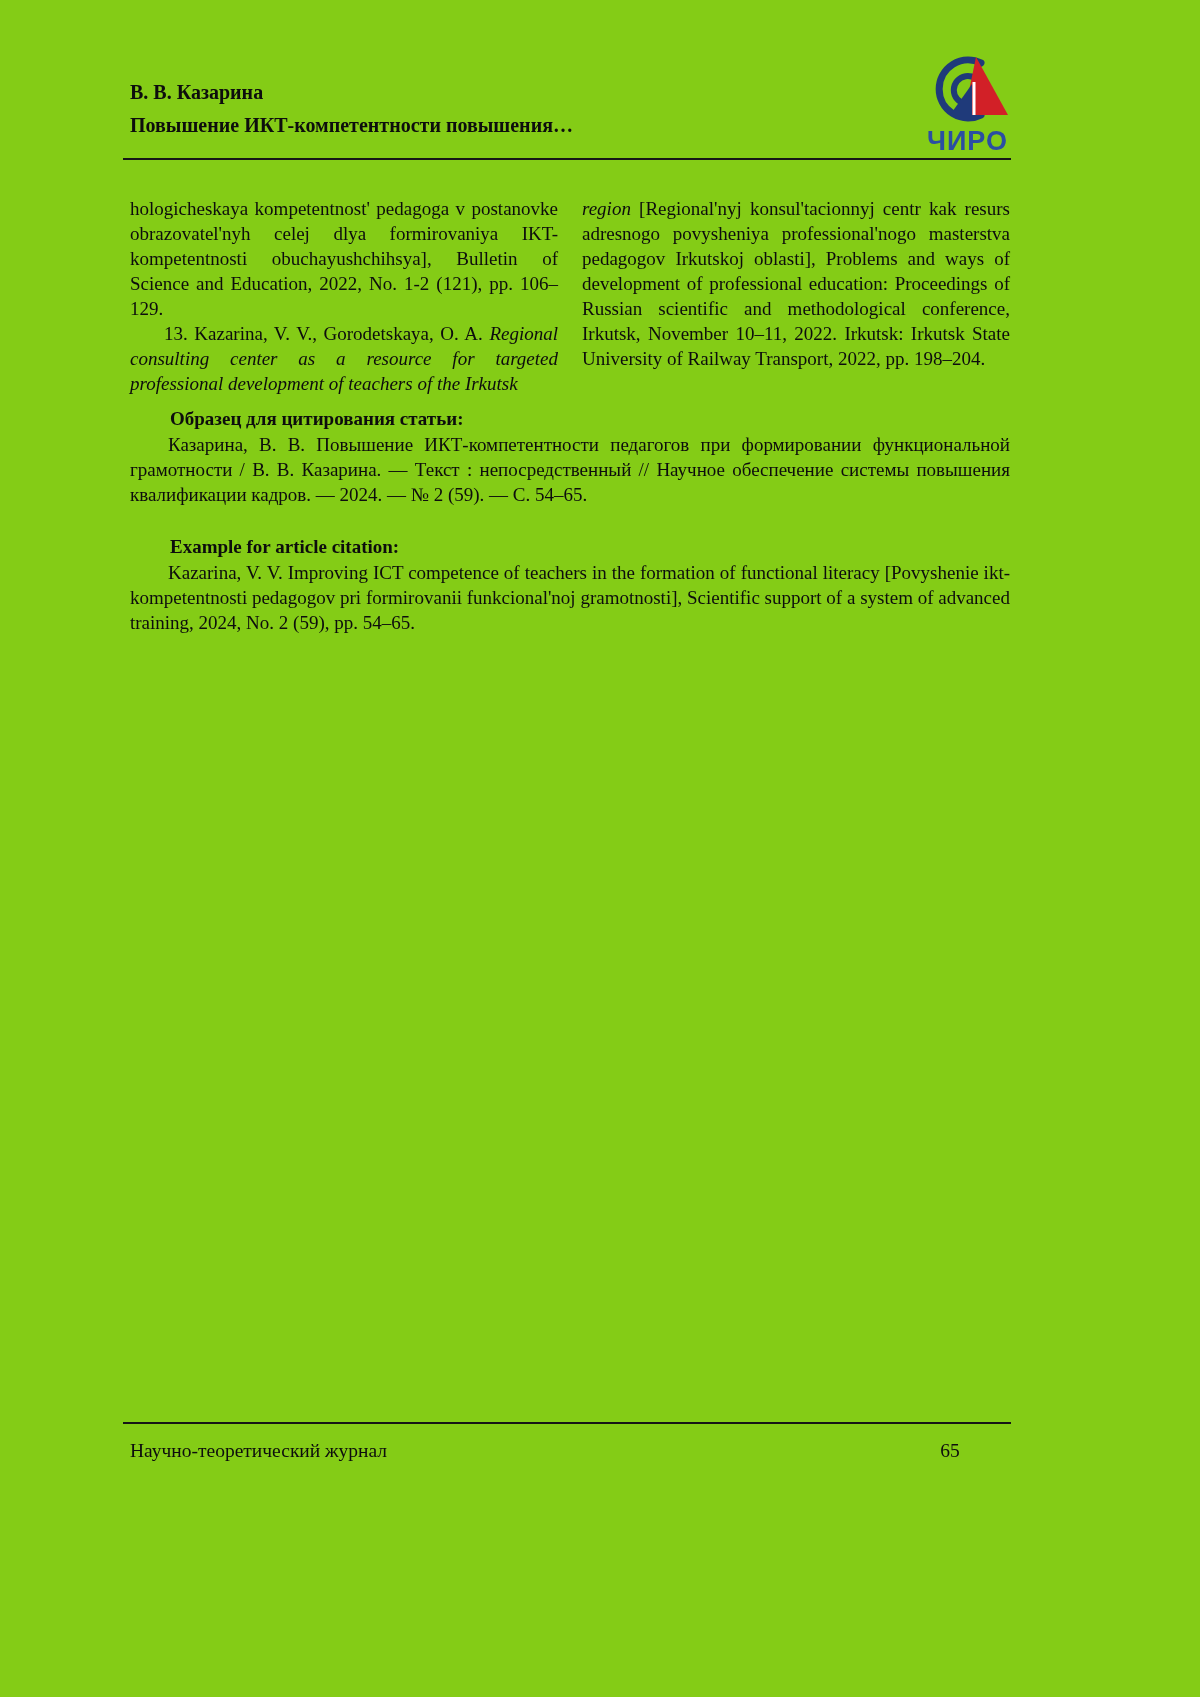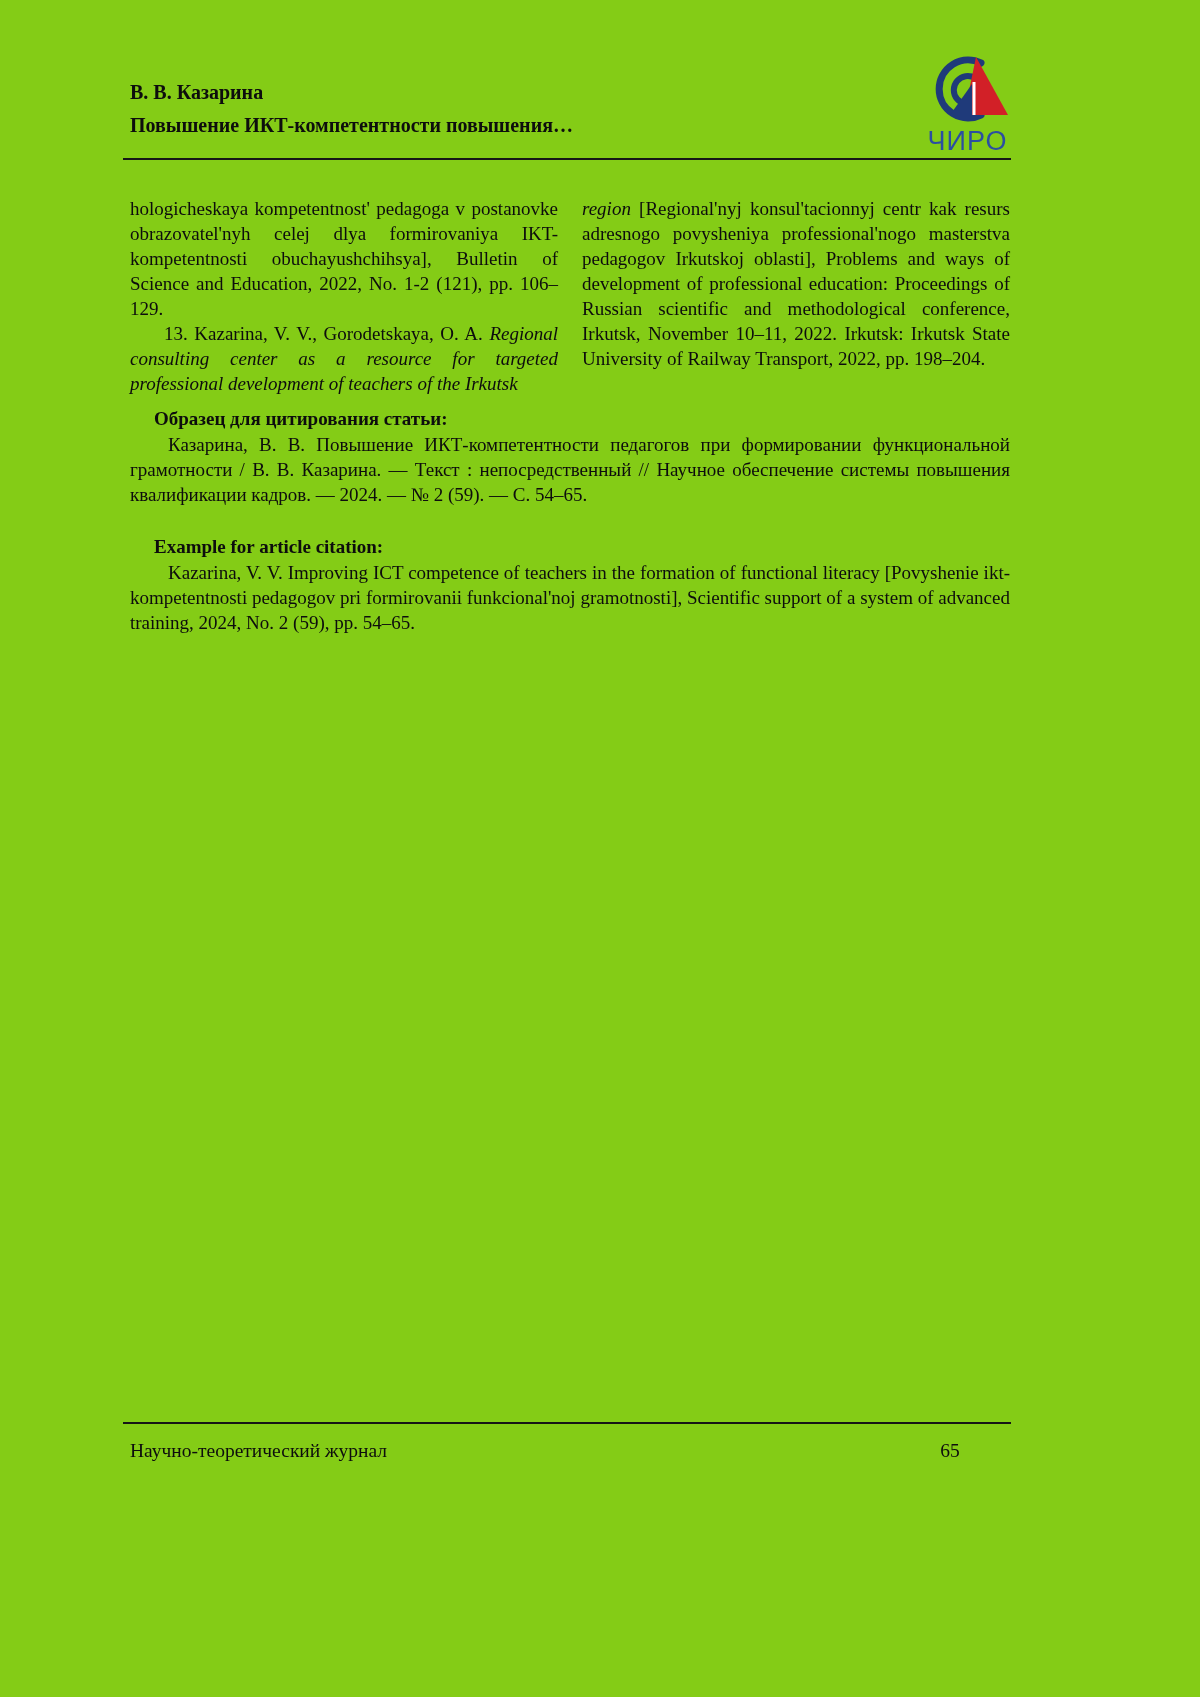--- a/index.html
+++ b/index.html
@@ -29,21 +29,21 @@
 
   
   .logo {
     position: absolute;
     left: 915px; top: 52px; width: 105px;
     text-align: center;
   }
   .logo svg { display: block; margin: 0 auto; }
   .logo-text {
     font-family: "Liberation Sans", sans-serif;
-    font-weight: normal;
+    font-weight: bold;
     font-size: 27px;
     letter-spacing: 1px;
     color: #2b4ea2;
     line-height: 26px;
     margin-top: 0px;
   }
 
   
   .columns {
     position: absolute;
@@ -61,21 +61,21 @@
 
   
   .citations {
     position: absolute;
     left: 130px; top: 406px; width: 880px;
     font-size: 19px; line-height: 25px;
   }
   .cit-block + .cit-block { margin-top: 27px; }
   .cit-heading {
     font-weight: bold;
-    margin-left: 24px;
+    margin-left: 40px;
     margin-bottom: 1px;
   }
   .cit-body {
     text-align: justify;
     text-indent: 38px;
   }
 
   
   .footer-rule {
     position: absolute;

